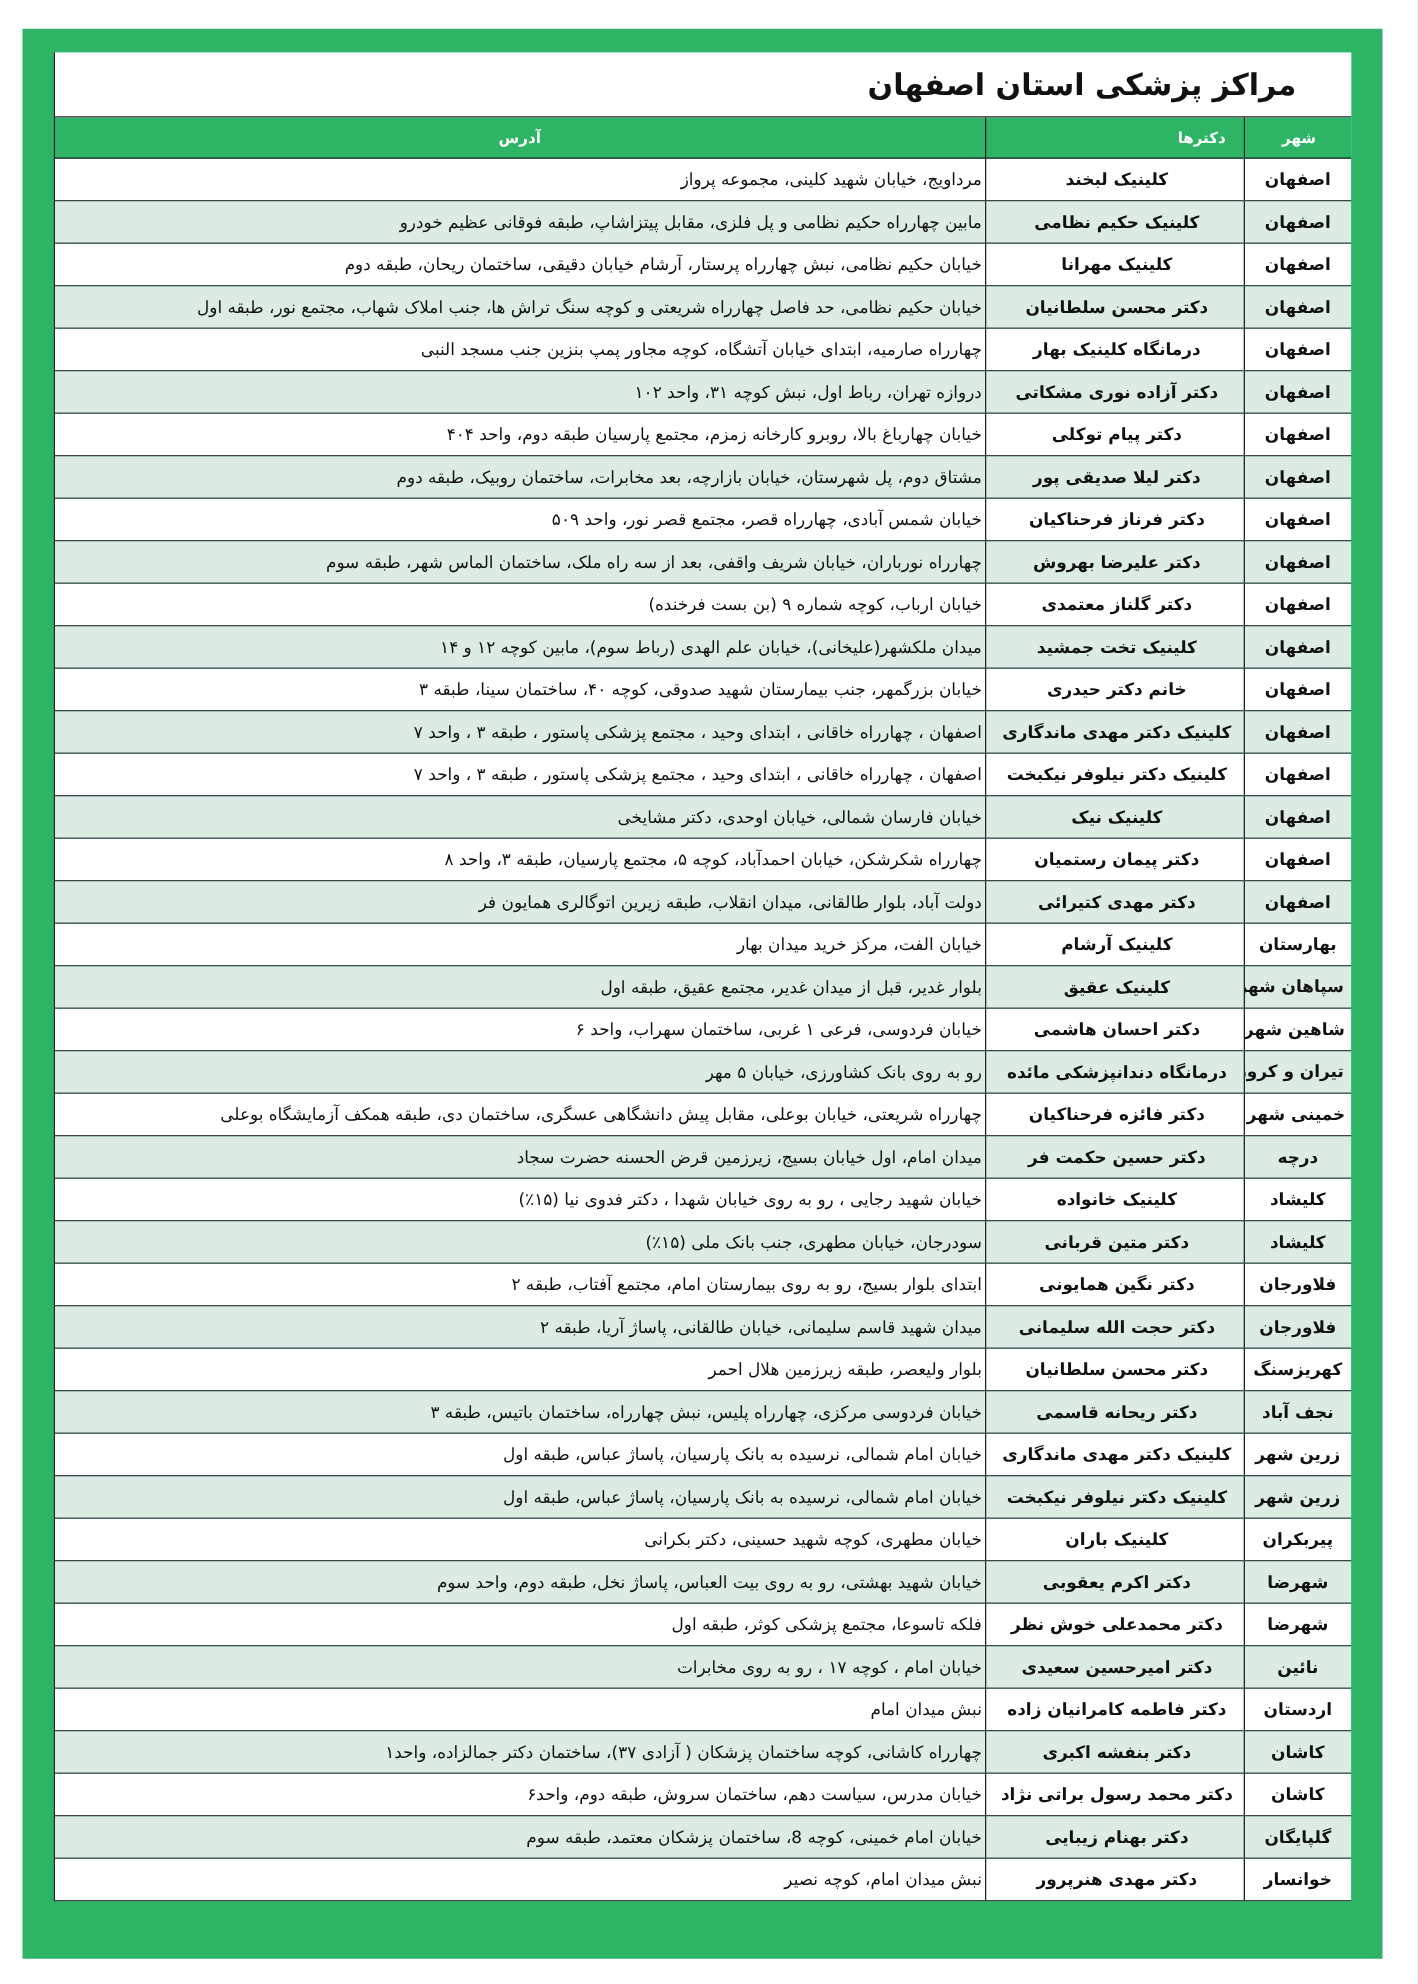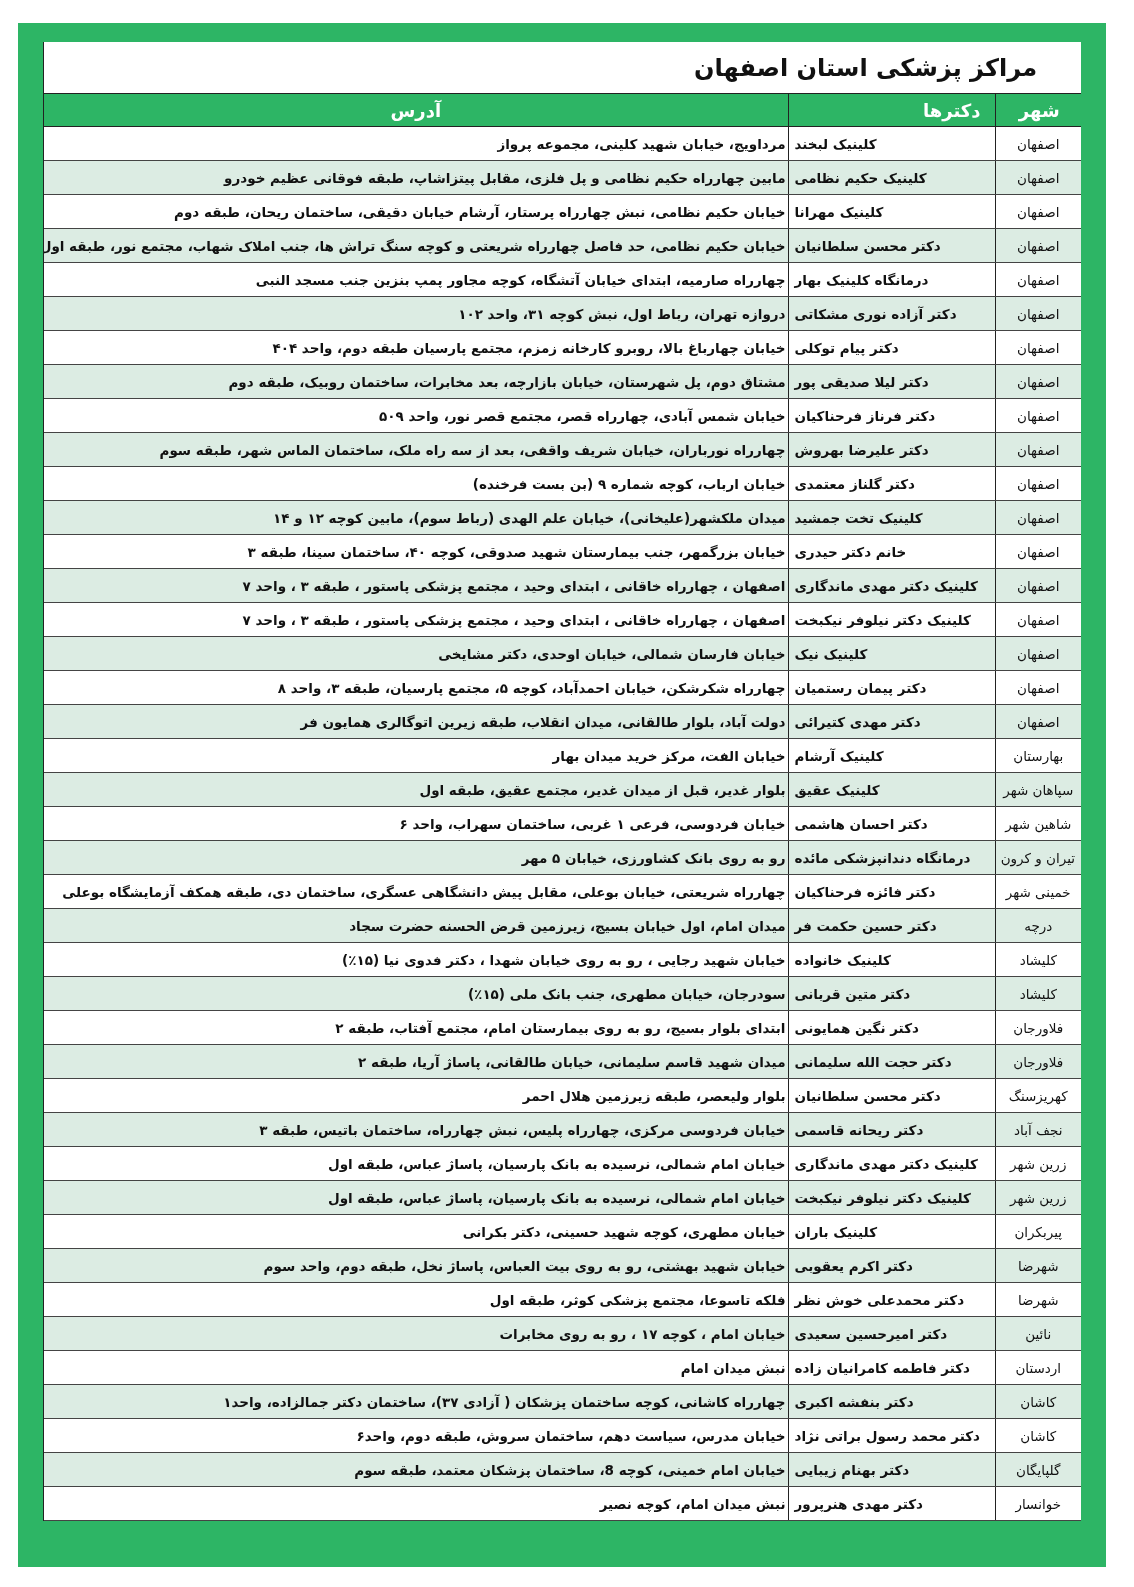--- a/index.html
+++ b/index.html
@@ -54,51 +54,51 @@
     th, td {
       padding: 0 6px;
       white-space: nowrap;
       overflow: hidden;
       text-align: right;
     }
     thead th {
       background: #2db565;
       color: #ffffff;
       font-weight: bold;
-      font-size: 18px;
+      font-size: 12px;
       height: 32px;
       border-bottom: 1.5px solid #222;
     }
     thead th.col-address { text-align: center; }
     thead th.col-doctor { text-align: right; padding-right: 14px; border-left: 1px solid #222; border-right: 1px solid #222;}
     thead th.col-city { text-align: center; padding-right: 4px; }
     col.c-city { width: 86px; }
     col.c-doctor { width: 207px; }
     col.c-address { width: 744px; }
     tbody td {
       height: 33px;
       font-size: 13.5px;
       color: #111;
       border-bottom: 1.5px solid #444;
     }
     tbody tr:nth-child(even) td { background: #dcece3; }
     tbody tr:nth-child(odd) td { background: #ffffff; }
     tbody td.cell-city {
       text-align: center;
-      font-weight: normal;
+      font-weight: bold;
       border-left: 1px solid #222;
     }
     tbody td.cell-doctor {
       font-weight: bold;
       border-left: 1px solid #222;
       padding-right: 2px;
-      text-align: left;
+      text-align: center;
     }
     tbody td.cell-address {
-      font-weight: bold;
+      font-weight: normal;
       padding-right: 2px;
       text-align: right;
     }
   </style>
 </head>
 <body>
 
 <div class="frame"></div>
 
 <div class="sheet">

